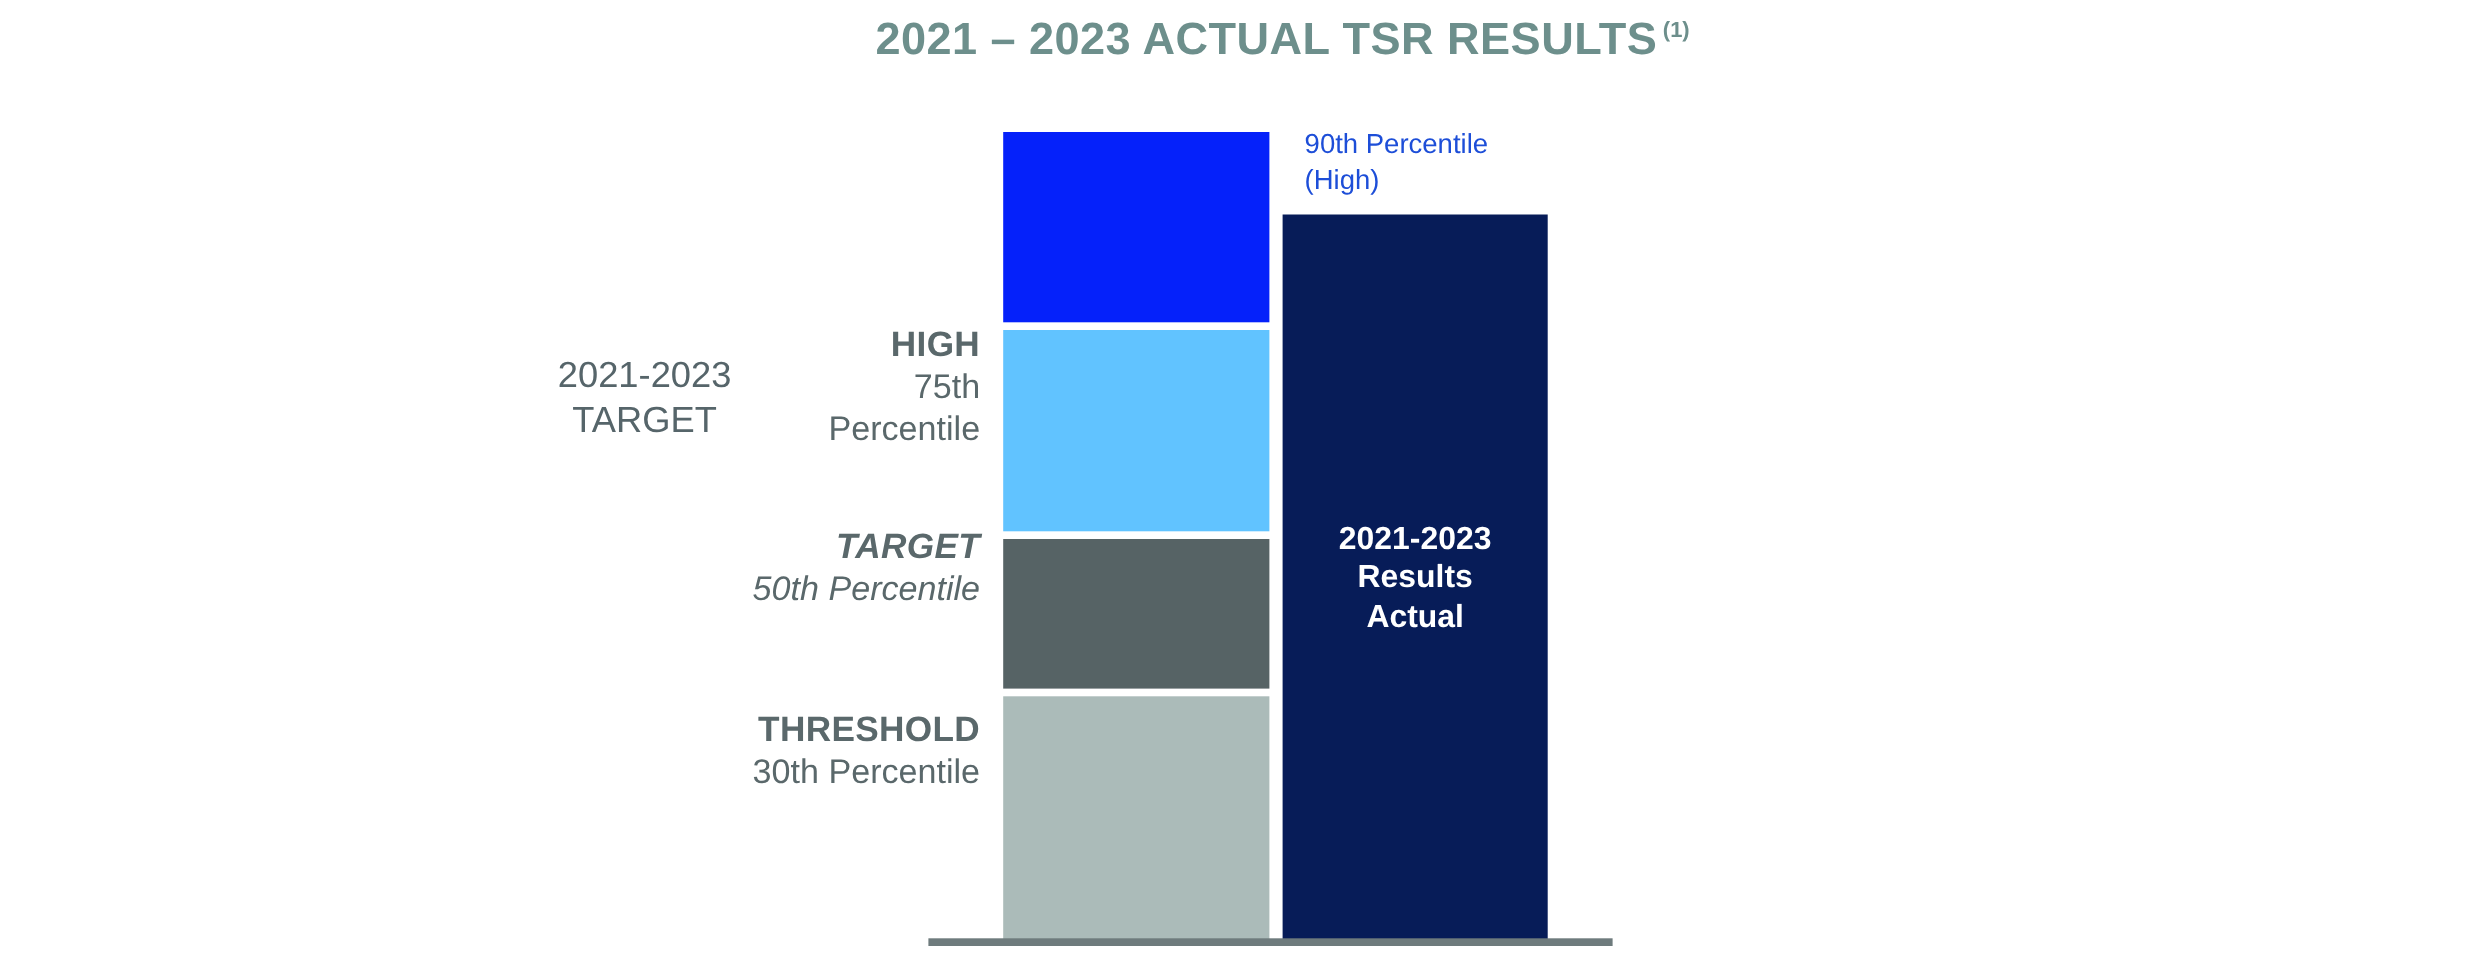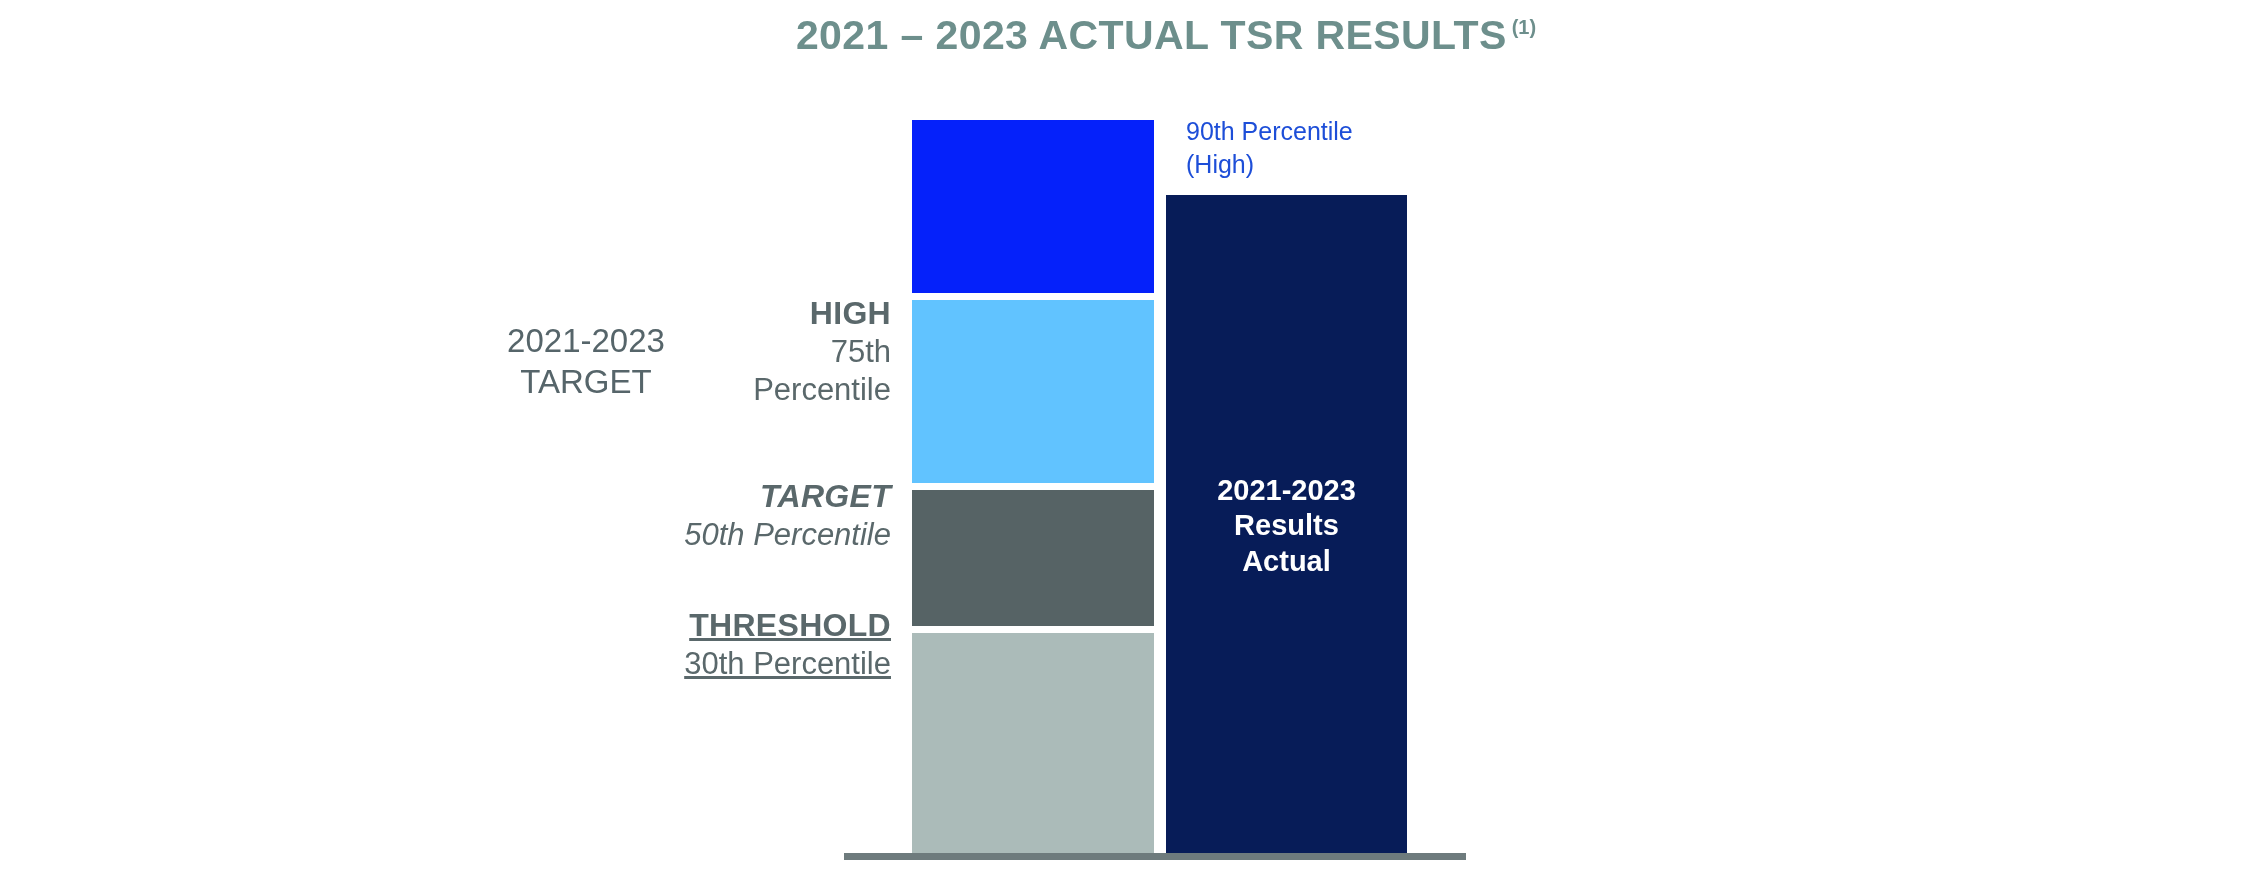--- a/index.html
+++ b/index.html
@@ -129,21 +129,21 @@
     font-size: 32px;
     letter-spacing: 0.3px;
   }
   .tier-label .tier-pct {
     display: block;
     font-weight: normal;
     font-size: 31px;
   }
   #tier-high      { top: 294px; }
   #tier-target    { top: 477px; font-style: italic; }
-  #tier-threshold { top: 606px; text-decoration: underline; }
+  #tier-threshold { top: 644px; }
 
   
   #high-annotation {
     position: absolute;
     left: 1150px;
     top: 115px;
     text-align: left;
     color: #1d4ed8;
     font-size: 25px;
     line-height: 1.3;

